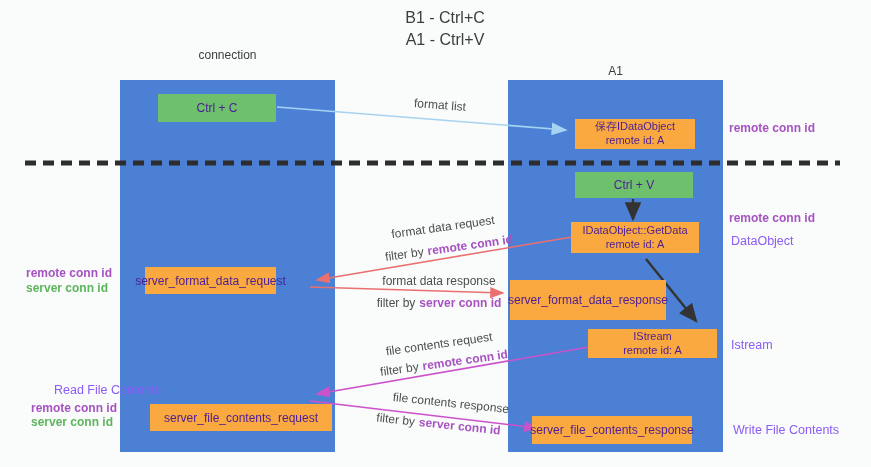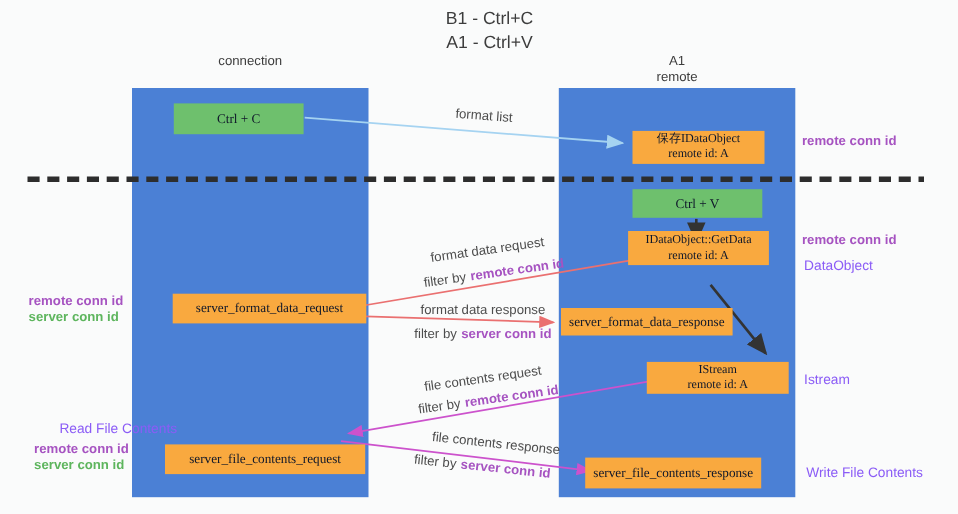--- a/index.html
+++ b/index.html
@@ -20,21 +20,21 @@
     width:215px;top:48px;text-align:center;
     font-size:12px;line-height:1.25;color:#3d3d3d;
   }
   .lane{
     top:80px;width:215px;height:372px;
     background:#4b80d5;
   }
 
   .node{
     display:flex;flex-direction:column;align-items:center;justify-content:center;
-    color:#0f172a;text-align:center;font-family:Liberation Serif, serif;
+    color:#4c1d95;text-align:center;
   }
   .node.orange{background:#f9a93f;}
   .node.green{background:#6ec06d;}
   .node .t1{font-size:11px;line-height:1.25;}
   .node .t2{font-size:11px;line-height:1.25;}
   .node .single{font-size:12px;}
 
   .edge-label{
     font-size:12px;color:#4d4d4d;text-align:center;white-space:nowrap;
   }
@@ -53,21 +53,21 @@
 <div id="stage">
 
   <div class="abs title">
     <div>B1 - Ctrl+C</div>
     <div>A1 - Ctrl+V</div>
   </div>
 
   <div class="abs lane-header" style="left:120px;">
     <div>connection</div>
   </div>
-  <div class="abs lane-header" style="left:508px;">
+  <div class="abs lane-header" style="left:508px;margin-top:16px;">
     <div>A1</div>
     <div>remote</div>
   </div>
 
   <div class="abs lane" style="left:120px;"></div>
   <div class="abs lane" style="left:508px;"></div>
 
   <svg id="wires" class="abs" width="871" height="467" viewBox="0 0 871 467">
     <defs>
       <marker id="ah-blue" markerWidth="10" markerHeight="8" refX="9" refY="4" orient="auto">
@@ -107,30 +107,30 @@
 
   <div class="abs node orange" style="left:575px;top:119px;width:120px;height:30px;">
     <div class="t1">保存IDataObject</div>
     <div class="t2">remote id: A</div>
   </div>
 
   <div class="abs node green" style="left:575px;top:172px;width:118px;height:26px;">
     <div class="single">Ctrl + V</div>
   </div>
 
-  <div class="abs node orange" style="left:571px;top:210px;width:128px;height:31px;">
+  <div class="abs node orange" style="left:571px;top:222px;width:128px;height:31px;">
     <div class="t1">IDataObject::GetData</div>
     <div class="t2">remote id: A</div>
   </div>
 
-  <div class="abs node orange" style="left:157px;top:267px;width:176px;height:27px;">
+  <div class="abs node orange" style="left:145px;top:267px;width:131px;height:27px;">
     <div class="single">server_format_data_request</div>
   </div>
 
-  <div class="abs node orange" style="left:510px;top:280px;width:156px;height:25px;">
+  <div class="abs node orange" style="left:510px;top:280px;width:156px;height:40px;">
     <div class="single">server_format_data_response</div>
   </div>
 
   <div class="abs node orange" style="left:588px;top:329px;width:129px;height:29px;">
     <div class="t1">IStream</div>
     <div class="t2">remote id: A</div>
   </div>
 
   <div class="abs node orange" style="left:150px;top:404px;width:182px;height:27px;">
     <div class="single">server_file_contents_request</div>

